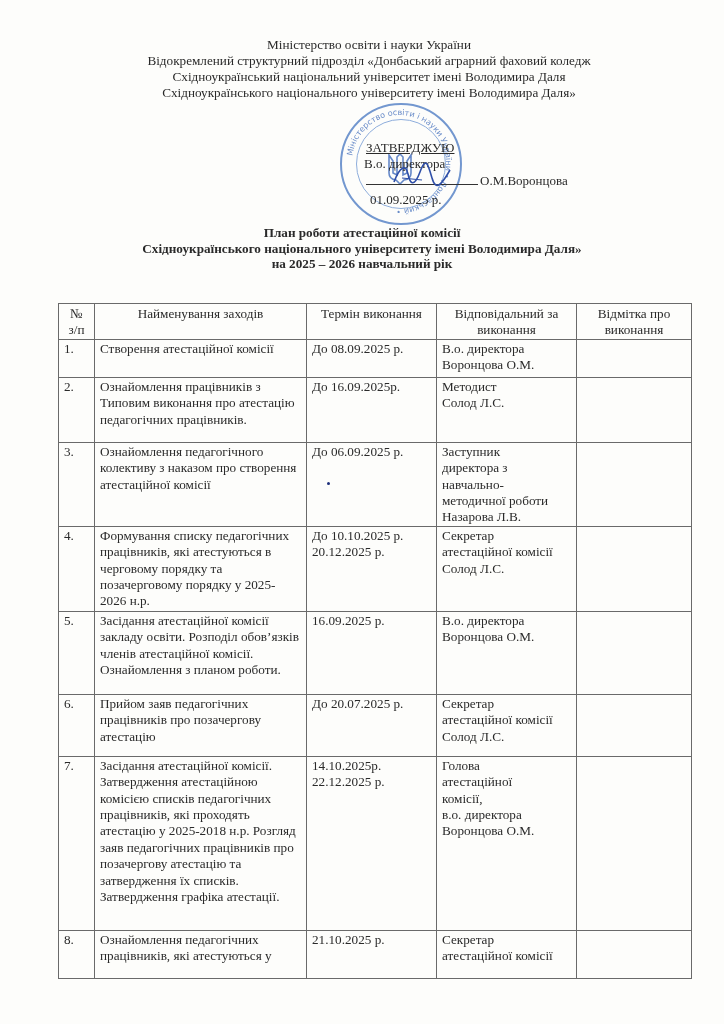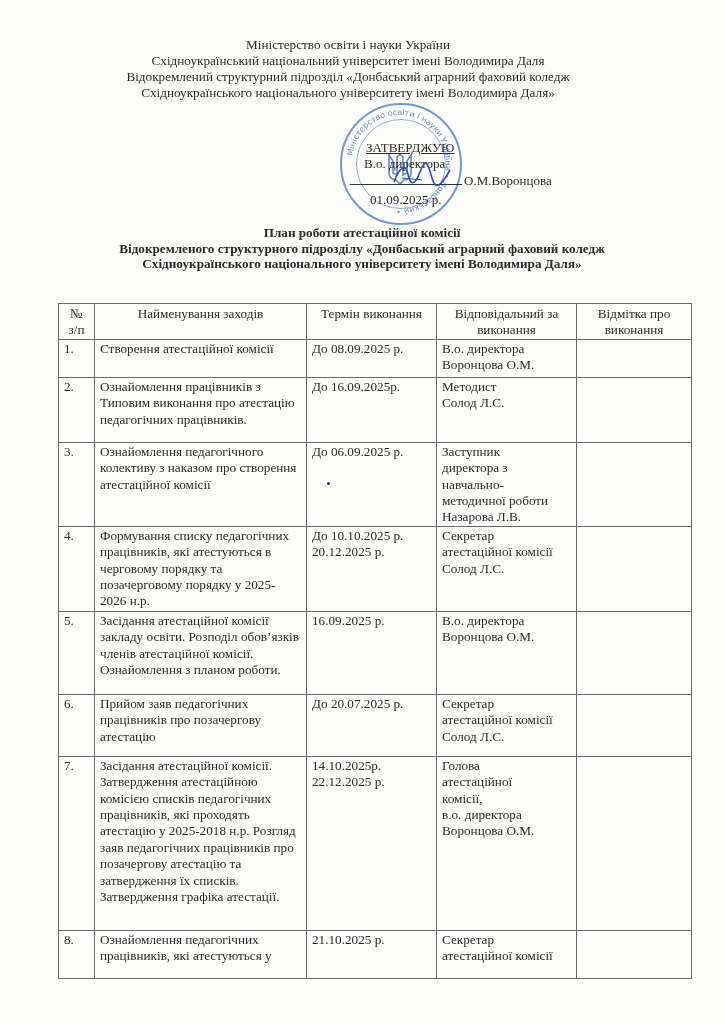--- a/index.html
+++ b/index.html
@@ -6,30 +6,30 @@
     body {
       width: 724px; height: 1024px;
       background: #fdfdfb;
       position: relative;
       overflow: hidden;
       font-family: "Liberation Serif", "DejaVu Serif", serif;
       color: #2a2a2a;
     }
     .header {
       position: absolute; left: 0; top: 37px; width: 696px;
-      text-align: center; font-size: 13.2px; line-height: 16px;
+      text-align: center; font-size: 13.2px; line-height: 16px; padding-left: 21px;
     }
     .header div { white-space: nowrap; }
     .approval {
       position: absolute; left: 350px; top: 140px;
       font-size: 13px; line-height: 16px; z-index: 2;
     }
     .approval .line1 { position: absolute; left: 16px; top: 0; white-space: nowrap; text-decoration: underline; }
     .approval .line2 { position: absolute; left: 14px; top: 16px; white-space: nowrap; }
-    .approval .line3 { position: absolute; left: 0; top: 33px; white-space: nowrap; }
+    .approval .line3 { position: absolute; left: 16px; top: 33px; white-space: nowrap; }
     .approval .sigline {
       display: inline-block; width: 112px; border-bottom: 1px solid #333;
       vertical-align: baseline; margin-right: 2px;
     }
     .approval .line4 { position: absolute; left: 20px; top: 52px; white-space: nowrap; }
     .stamp {
       position: absolute; left: 340px; top: 103px; width: 118px; height: 118px;
       border-radius: 50%; border: 2px solid #5b86c8; z-index: 1;
       opacity: 0.85;
     }
@@ -82,22 +82,22 @@
     td.num { padding-left: 3px; }
     td.resp { padding-top: 3px; padding-left: 7px; }
     .pre { white-space: pre-line; }
     .dot { position: absolute; width: 3px; height: 3px; background: #1d2f7a; border-radius: 50%; }
   </style>
 </head>
 <body>
 
 <div class="header">
   <div>Міністерство освіти і науки України</div>
+  <div>Відокремлений структурний підрозділ «Донбаський аграрний фаховий  коледж</div>
   <div>Східноукраїнський національний університет імені Володимира Даля</div>
-  <div>Відокремлений структурний підрозділ «Донбаський аграрний фаховий  коледж</div>
   <div>Східноукраїнського національного університету імені Володимира Даля»</div>
 </div>
 
 <div class="stamp">
   <svg width="118" height="118" viewBox="0 0 118 118" style="position:absolute;left:-2px;top:-2px;">
     <defs>
       <path id="stampArc" d="M 59 59 m -47 0 a 47 47 0 1 1 94 0 a 47 47 0 1 1 -94 0"></path>
     </defs>
     <text font-size="8" fill="#4f78c0" font-family="DejaVu Sans, sans-serif">
       <textPath href="#stampArc" startOffset="2%">Міністерство освіти і науки України • Донбаський •</textPath>
@@ -120,22 +120,22 @@
   <div class="line1">ЗАТВЕРДЖУЮ</div>
   <div class="line2">В.о. директора</div>
   <div class="line3">
     <span class="sigline"></span><span>О.М.Воронцова</span>
   </div>
   <div class="line4">01.09.2025 р.</div>
 </div>
 
 <div class="title">
   <div>План роботи атестаційної комісії</div>
-  <div>Відокремленого структурного підрозділу «Донбаський аграрний фаховий коледж</div>
   <div>Східноукраїнського  національного університету імені Володимира Даля»</div>
+  <div>на 2025 – 2026 навчальний рік</div>
 </div>
 
 <table class="plan">
   <colgroup>
     <col class="c1">
       <col class="c2">
       <col class="c3">
       <col class="c4">
       <col class="c5">
   </colgroup>

